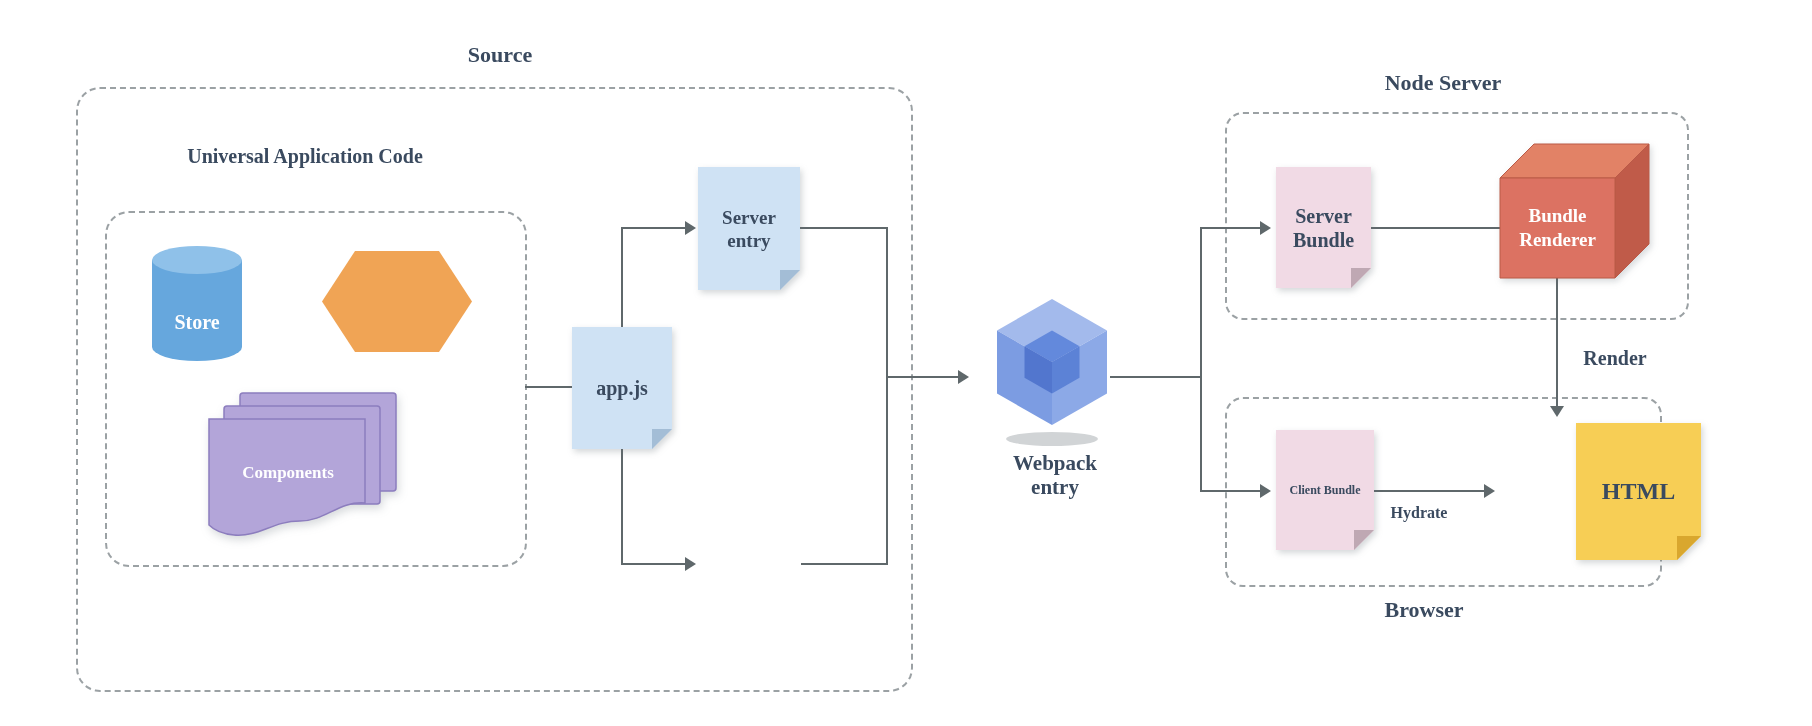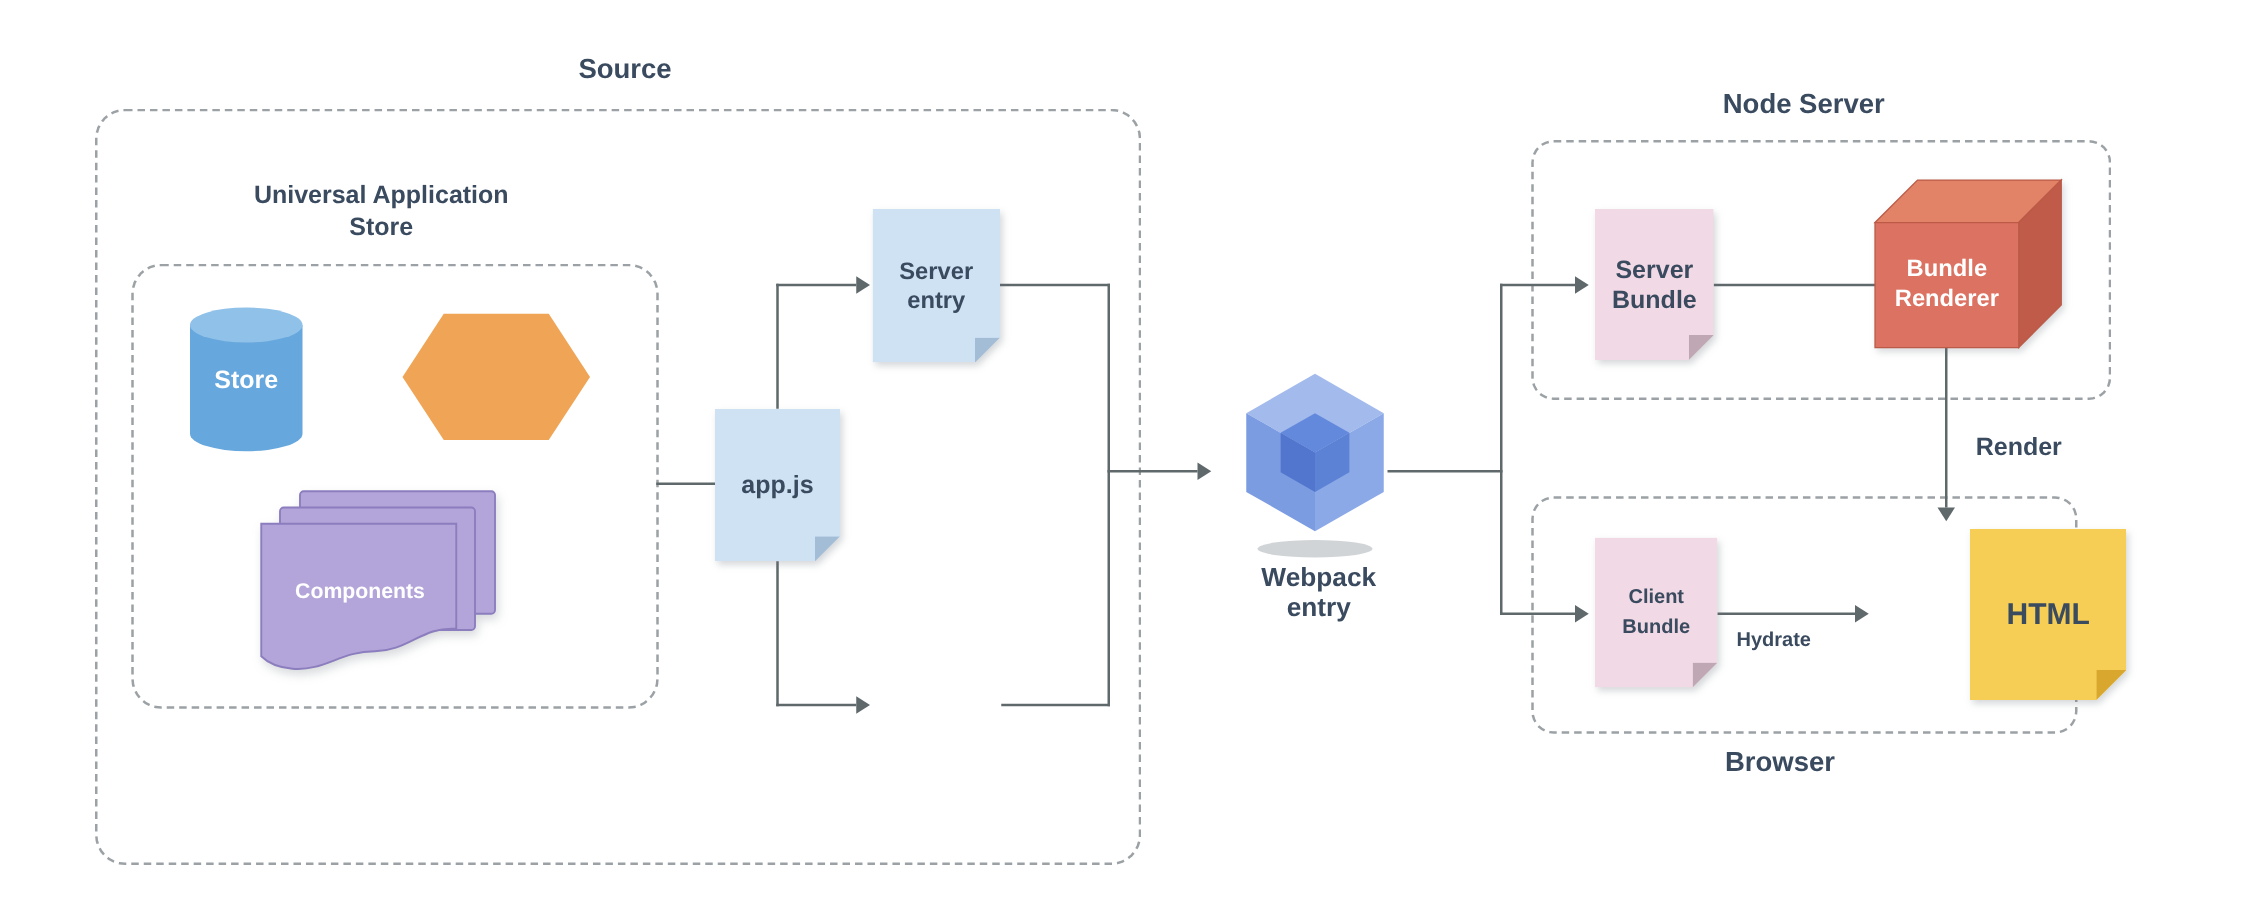--- a/index.html
+++ b/index.html
@@ -1,18 +1,18 @@
 <!DOCTYPE html>
 <html style="--text: #3A4A5F; --line: #5F686B; --dashed-border: #9BA1A4; --doc-blue: #CFE2F4; --doc-blue-fold: #A3BDD6; --doc-pink: #F1DAE5; --doc-pink-fold: #BFA8B3; --doc-yellow: #F7CE55; --doc-yellow-fold: #D9A72E; --store-blue: #66A7DD; --store-blue-top: #8FC1E9; --router-orange: #F0A455; --components-purple: #B3A5D9; --components-purple-border: #8C7DBE; --webpack-blue-outer: #8CA9E7; --webpack-blue-inner: #5C82D6; --renderer-front: #DC7262; --renderer-top: #E28266; --renderer-side: #C05B49;"><head>
 <meta charset="utf-8">
 <style>
   html,body{margin:0;padding:0;background:#ffffff;}
   .canvas{
     position:relative;width:1812px;height:726px;background:#ffffff;overflow:hidden;
-    font-family:Liberation Sans, sans-serif;
+    font-family:Liberation Serif, serif;
   }
   .dash-box{position:absolute;border:2px dashed var(--dashed-border);background:transparent;}
   .lbl{position:absolute;color:var(--text);font-weight:bold;text-align:center;}
   .hline{position:absolute;height:2px;background:var(--line);}
   .vline{position:absolute;width:2px;background:var(--line);}
   .arrow-r{position:absolute;width:0;height:0;border-top:7px solid transparent;border-bottom:7px solid transparent;border-left:11px solid var(--line);}
   .arrow-d{position:absolute;width:0;height:0;border-left:7px solid transparent;border-right:7px solid transparent;border-top:11px solid var(--line);}
   .doc{
     position:absolute;display:flex;align-items:center;justify-content:center;
     color:var(--text);font-weight:bold;font-size:19px;line-height:23px;text-align:center;
@@ -34,21 +34,21 @@
 <body>
 
 <div class="canvas">
 
   <div class="dash-box" style="left:76px;top:87px;width:833px;height:601px;border-radius:24px;"></div>
   <div class="dash-box" style="left:105px;top:211px;width:418px;height:352px;border-radius:24px;"></div>
   <div class="dash-box" style="left:1225px;top:112px;width:460px;height:204px;border-radius:18px;"></div>
   <div class="dash-box" style="left:1225px;top:397px;width:433px;height:186px;border-radius:18px;"></div>
 
   <div class="lbl" style="left:400px;top:42px;width:200px;font-size:22px;">Source</div>
-  <div class="lbl" style="left:185px;top:143px;width:240px;font-size:20px;line-height:26px;">Universal Application Store</div>
+  <div class="lbl" style="left:185px;top:143px;width:240px;font-size:20px;line-height:26px;">Universal Application Code</div>
   <div class="lbl" style="left:1343px;top:70px;width:200px;font-size:22px;">Node Server</div>
   <div class="lbl" style="left:1324px;top:597px;width:200px;font-size:22px;">Browser</div>
   <div class="lbl" style="left:1000px;top:451px;width:110px;font-size:21px;line-height:24px;">Webpack entry</div>
   <div class="lbl" style="left:1575px;top:347px;width:80px;font-size:20px;">Render</div>
   <div class="lbl" style="left:1369px;top:504px;width:100px;font-size:16px;">Hydrate</div>
 
   <div class="hline" style="left:525px;top:386px;width:47px;"></div>
   <div class="vline" style="left:621px;top:227px;height:100px;"></div>
   <div class="hline" style="left:621px;top:227px;width:64px;"></div>
   <div class="arrow-r" style="left:685px;top:221px;"></div>
@@ -69,21 +69,21 @@
   <div class="hline" style="left:1371px;top:227px;width:129px;"></div>
   <div class="vline" style="left:1556px;top:278px;height:128px;"></div>
   <div class="arrow-d" style="left:1550px;top:406px;"></div>
   <div class="hline" style="left:1374px;top:490px;width:110px;"></div>
   <div class="arrow-r" style="left:1484px;top:484px;"></div>
 
   <svg style="left:151px;top:246px;" width="92" height="118" viewBox="0 0 92 118">
     <path d="M1,14 L1,101 A45,14 0 0 0 91,101 L91,14 Z" style="fill:var(--store-blue);"></path>
     <ellipse cx="46" cy="14" rx="45" ry="14" style="fill:var(--store-blue-top);"></ellipse>
   </svg>
-  <div class="white-label" style="left:151px;top:254px;width:92px;height:100px;font-size:20px;text-align:right;">Store</div>
+  <div class="white-label" style="left:151px;top:272px;width:92px;height:100px;font-size:20px;text-align:right;">Store</div>
 
   <svg style="left:322px;top:251px;" width="150" height="101" viewBox="0 0 150 101">
     <polygon points="0,50.5 33,0 117,0 150,50.5 117,101 33,101" style="fill:var(--router-orange);"></polygon>
   </svg>
 
   <svg style="left:208px;top:391px;filter:drop-shadow(2px 4px 4px rgba(100,110,120,0.25));" width="190" height="152" viewBox="0 0 190 152">
     <rect x="32" y="2" width="156" height="98" rx="3" style="fill:var(--components-purple);stroke:var(--components-purple-border);stroke-width:1.5;"></rect>
     <rect x="16" y="15" width="156" height="98" rx="3" style="fill:var(--components-purple);stroke:var(--components-purple-border);stroke-width:1.5;"></rect>
     <path d="M1,28 L157,28 L157,112 C130,110 118,130 92,130 C64,130 52,146 26,144 C15,143 6,139 1,134 Z" style="fill:var(--components-purple);stroke:var(--components-purple-border);stroke-width:1.5;"></path>
   </svg>
@@ -111,21 +111,21 @@
     <path d="M27.5,47.25 L55,63 L55,94.5 L27.5,78.75 Z" fill="#5276CE"></path>
     <path d="M55,63 L82.5,47.25 L82.5,78.75 L55,94.5 Z" style="fill:var(--webpack-blue-inner);"></path>
   </svg>
 
   <div class="doc doc-pink" style="left:1276px;top:167px;width:95px;height:121px;font-size:20px;line-height:24px;">
     <div class="sheet"></div>
     <div class="fold"></div>
     <div class="txt" style="width:72px;">Server Bundle</div>
   </div>
 
-  <div class="doc doc-pink" style="left:1276px;top:430px;width:98px;height:120px;font-size:16px;line-height:24px;">
+  <div class="doc doc-pink" style="left:1276px;top:430px;width:98px;height:120px;font-size:12px;line-height:24px;">
     <div class="sheet"></div>
     <div class="fold"></div>
     <div class="txt" style="width:72px;">Client Bundle</div>
   </div>
 
   <svg style="left:1500px;top:144px;filter:drop-shadow(2px 3px 3px rgba(100,110,120,0.25));" width="150" height="135" viewBox="0 0 150 135">
     <path d="M0,34 L34,0 L149,0 L115,34 Z" style="fill:var(--renderer-top);stroke:#BA5A47;stroke-width:1;"></path>
     <path d="M115,34 L149,0 L149,100 L115,134 Z" style="fill:var(--renderer-side);stroke:#BA5A47;stroke-width:1;"></path>
     <path d="M0,34 L115,34 L115,134 L0,134 Z" style="fill:var(--renderer-front);stroke:#BA5A47;stroke-width:1;"></path>
   </svg>

